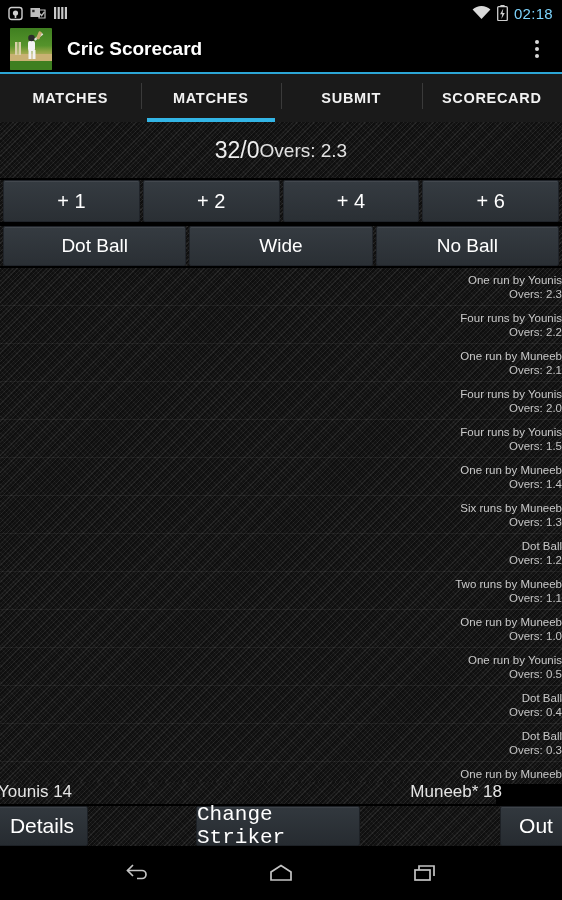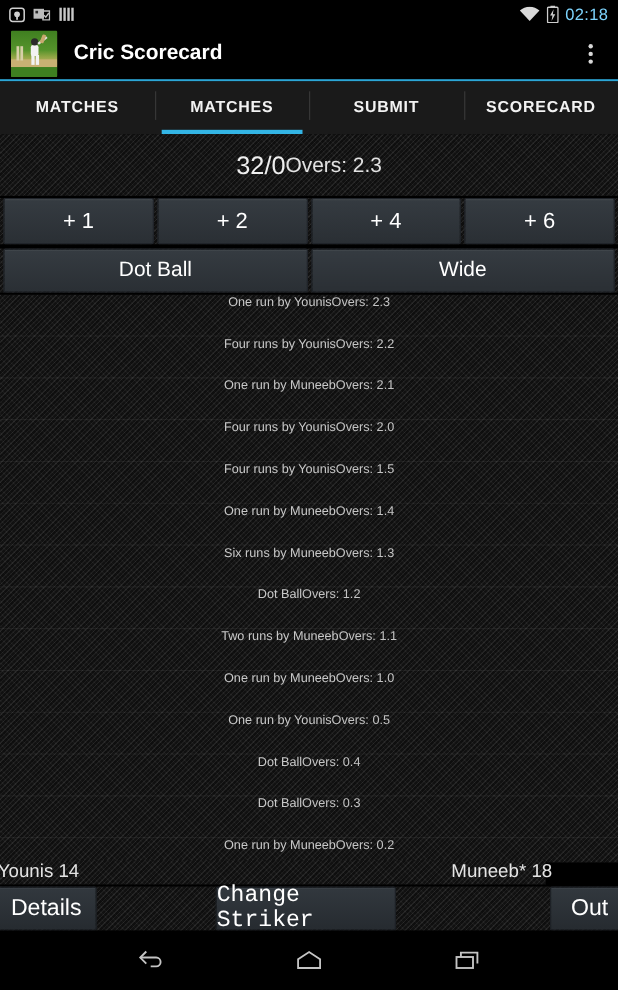--- a/index.html
+++ b/index.html
@@ -96,22 +96,22 @@
     box-shadow:inset 0 1px 0 rgba(255,255,255,.07);
   }
   .row-extras .gbtn { font-size:19px; }
 
   
   .commentary {
     position:absolute; top:268px; left:0; width:562px; height:516px;
     overflow:hidden;
   }
   .crow {
-    height:38px; display:flex; 
-    align-items:flex-start; justify-content:center;
+    height:38px; display:flex; flex-direction:column;
+    align-items:flex-end; justify-content:center;
     border-bottom:1px solid rgba(255,255,255,.055);
   }
   .crow .c-main { color:#c9c9c9; font-size:11.5px; line-height:14px; }
   .crow .c-over { color:#c4c4c4; font-size:11.5px; line-height:14px; }
 
   
   .batsmen {
     position:absolute; top:782px; left:0; width:496px; height:22px;
   }
   .bat-l { position:absolute; left:-2px; top:0; color:#e4e4e4; font-size:17px; }
@@ -227,20 +227,21 @@
   <div class="btnrow row-runs carbon">
     <div class="gbtn">+ 1</div>
     <div class="gbtn">+ 2</div>
     <div class="gbtn">+ 4</div>
     <div class="gbtn">+ 6</div>
   </div>
 
   <div class="btnrow row-extras carbon">
     <div class="gbtn">Dot Ball</div>
     <div class="gbtn">Wide</div>
+    <div class="gbtn">No Ball</div>
   </div>
 
   <div class="commentary carbon" id="commentary-list">
       <div class="crow">
         <div class="c-main">One run by Younis</div>
         <div class="c-over">Overs: 2.3</div>
       </div>
       <div class="crow">
         <div class="c-main">Four runs by Younis</div>
         <div class="c-over">Overs: 2.2</div>

